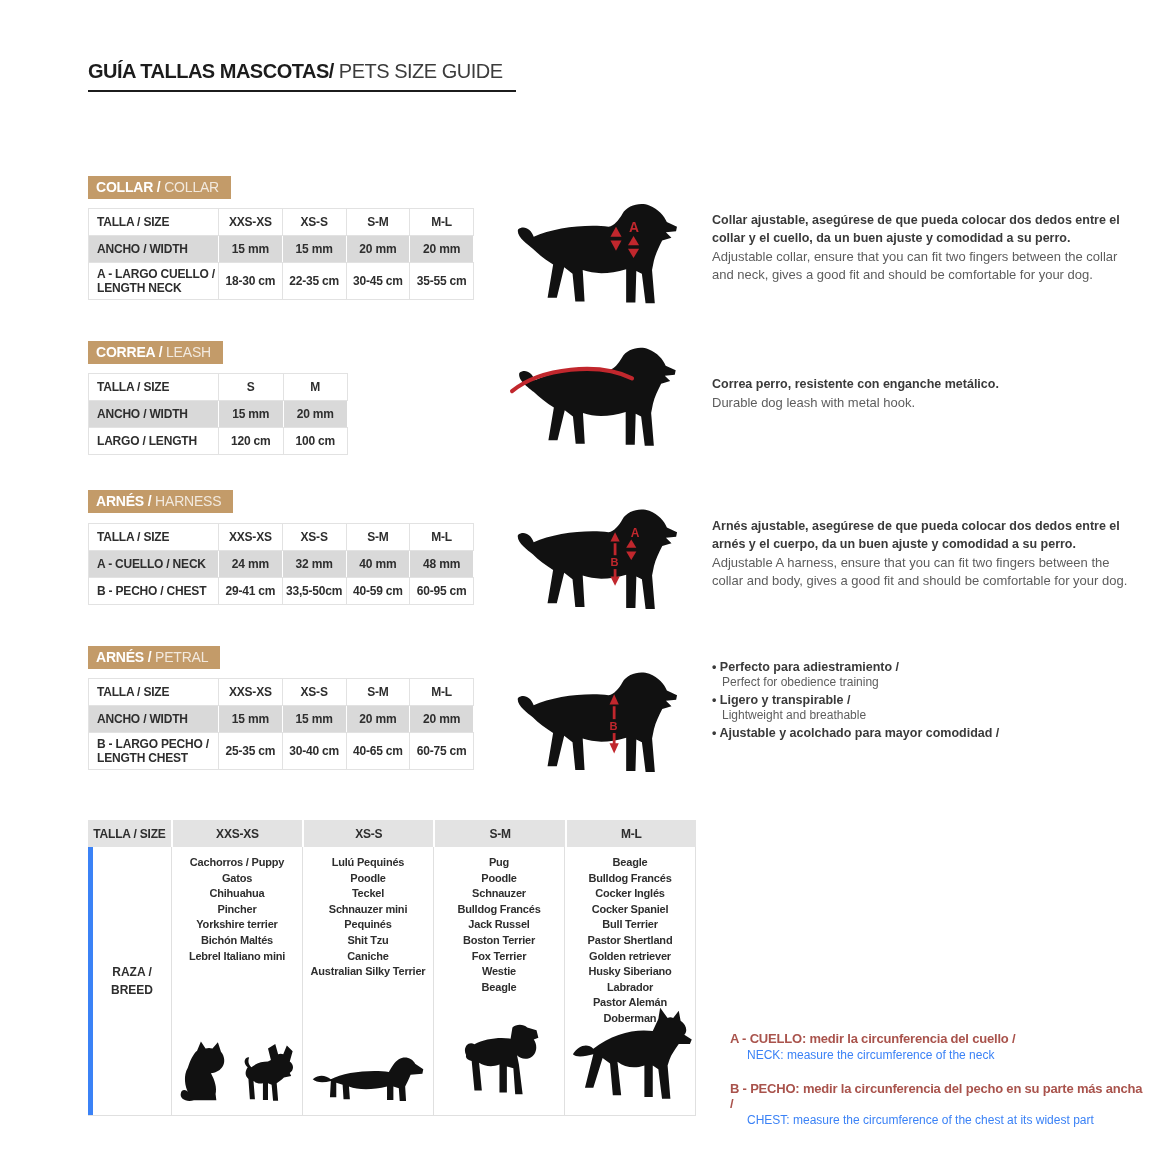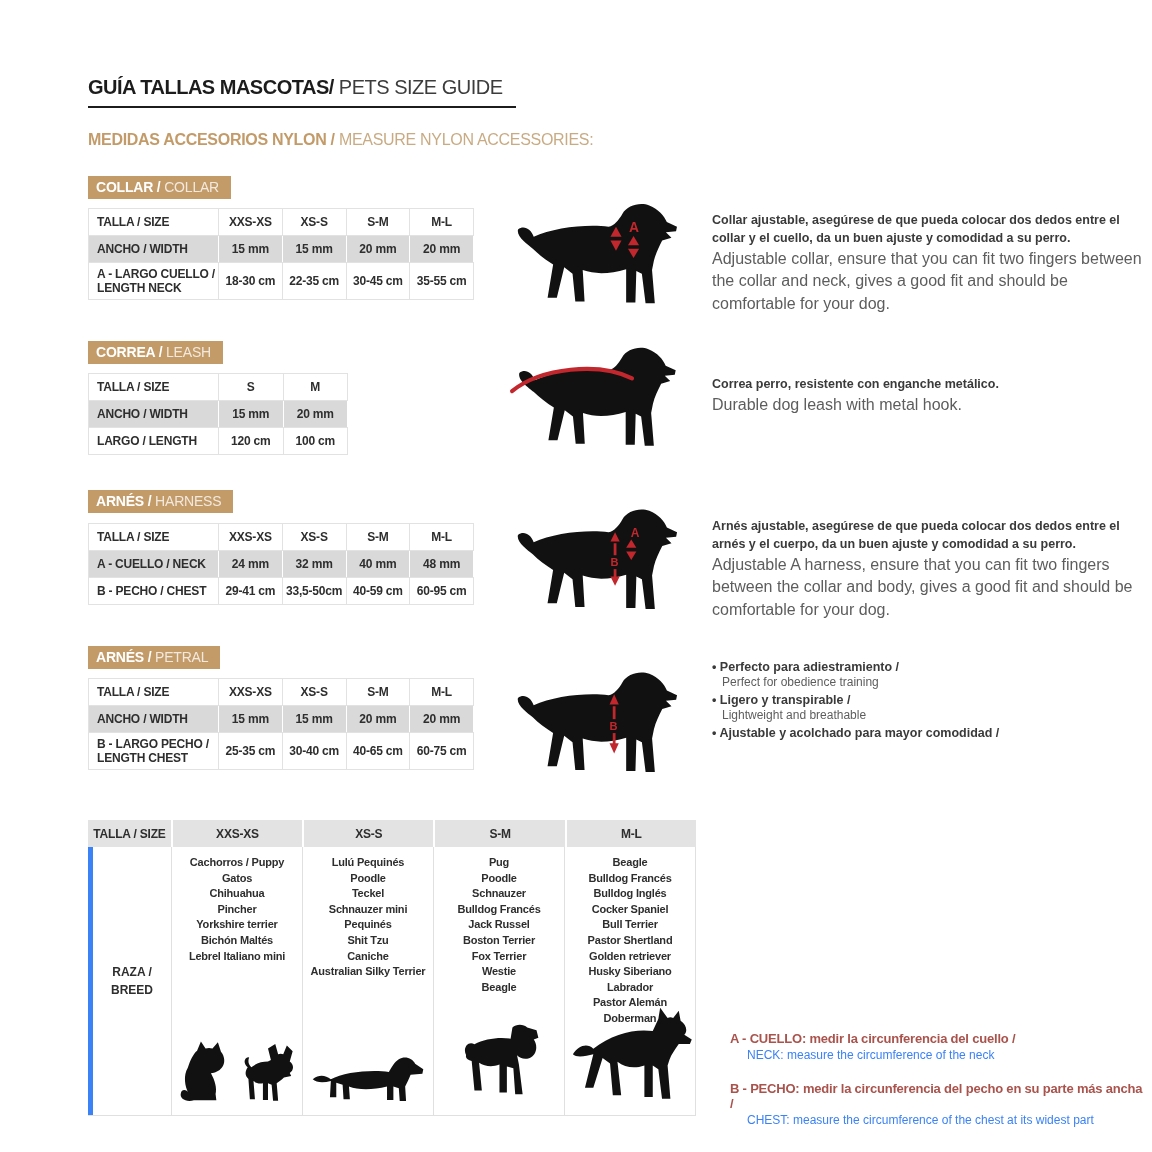--- a/index.html
+++ b/index.html
@@ -1,21 +1,21 @@
 <!DOCTYPE html>
 <html><head>
 <meta charset="utf-8">
 <style>
   html,body { margin:0; padding:0; background:#fff; }
   .page { position:relative; width:1152px; height:1152px; background:#ffffff;
           font-family:"Liberation Sans", sans-serif; color:#222; overflow:hidden; }
   .abs { position:absolute; }
 
   
-  .title { left:88px; top:76px; font-size:20px; font-weight:bold; letter-spacing:-0.5px;
+  .title { left:88px; top:60px; font-size:20px; font-weight:bold; letter-spacing:-0.5px;
            border-bottom:2px solid #1c1c1c; padding:0 14px 7px 0; color:#1c1c1c; }
   .title .t-en { font-weight:normal; color:#3c3c3c; }
   .subtitle { left:88px; top:131px; font-size:16px; letter-spacing:-0.3px; }
   .sub-es { color:#c39b69; font-weight:bold; }
   .sub-en { color:#c9ab83; }
 
   
   .badge { left:88px; background:#c39b69; color:#fff; font-size:14px; font-weight:bold;
            padding:3px 12px 4px 8px; letter-spacing:-0.2px; }
   .badge .b-en { color:rgba(255,255,255,0.78); font-weight:normal; }
@@ -25,21 +25,21 @@
                font-size:12px; letter-spacing:-0.2px; background:#fff; }
   .spec th, .spec td { border:1px solid #e2e2e2; padding:4px 3px; text-align:center;
                        font-weight:bold; color:#2e2e2e; height:18px; }
   .spec .lbl { text-align:left; padding-left:8px; }
   .spec tr.g td { background:#d9d9d9; border-left-color:#fff; border-right-color:#fff; }
   .spec tr.g td.lbl { border-left-color:#e2e2e2; }
 
   
   .desc { left:712px; width:430px; line-height:1.42; }
   .d-es { font-weight:bold; color:#3a3a3a; font-size:12.5px; }
-  .d-en { color:#5d5d5d; font-size:16px; }
+  .d-en { color:#5d5d5d; font-size:13px; }
   .bullets { left:712px; width:430px; }
   .bl { margin-bottom:3px; }
   .bl-es { font-weight:bold; color:#3a3a3a; font-size:12.5px; }
   .bl-es::before { content:"\2022  "; }
   .bl-en { color:#5d5d5d; font-size:12px; padding-left:10px; line-height:1.35; }
 
   
   .dogwrap { position:absolute; }
   .dog-body { fill:#111; }
   .mark { fill:#c1272d; }
@@ -72,23 +72,20 @@
   .fn-en { color:#3b82f6; font-size:12px; padding-left:17px; margin:2px 0 6px; }
 </style>
 </head>
 <body>
 
 <div class="page">
 
   <div class="abs title">
     <span class="t-es">GUÍA TALLAS MASCOTAS/</span><span class="t-en"> PETS SIZE GUIDE</span>
   </div>
-  <div class="abs subtitle">
-    <span class="sub-es">MEDIDAS ACCESORIOS NYLON / </span><span class="sub-en">MEASURE NYLON ACCESSORIES:</span>
-  </div>
 
   <div class="abs badge" style="top:176px">
     <span class="b-es">COLLAR / </span><span class="b-en">COLLAR</span>
   </div>
   <table class="spec" style="top:208px;left:88px;width:386px">
     <tbody>
         <tr>
       <th class="lbl" style="width:118px">TALLA / SIZE</th>
       <th>XXS-XS</th>
       <th>XS-S</th>
@@ -327,21 +324,21 @@
         <div class="animals">
           <svg class="animal" width="88" height="88" viewBox="0 0 95 95">
             <path d="M12,36 C8,28 14,20 21,24 C32,18 48,16 60,18 L62,6 C66,2 74,2 78,6 L88,9 L90,17 L85,19 C90,26 88,36 80,39 C75,41 70,39 67,36 L69,46 L73,78 L65,78 L63,50 L56,48 L56,76 L48,76 L48,46 C40,49 32,48 26,44 L29,74 L21,74 L18,42 C14,41 11,39 12,36 Z"></path>
           </svg>
         </div>
       </div>
       <div class="bt-col w-col" style="border-right:1px solid #e0e0e0">
         <div class="breeds">
             <div>Beagle</div>
             <div>Bulldog Francés</div>
-            <div>Bulldog Inglés</div>
+            <div>Cocker Inglés</div>
             <div>Cocker Spaniel</div>
             <div>Bull Terrier</div>
             <div>Pastor Shertland</div>
             <div>Golden retriever</div>
             <div>Husky Siberiano</div>
             <div>Labrador</div>
             <div>Pastor Alemán</div>
             <div>Doberman</div>
           </div>
         <div class="animals">

